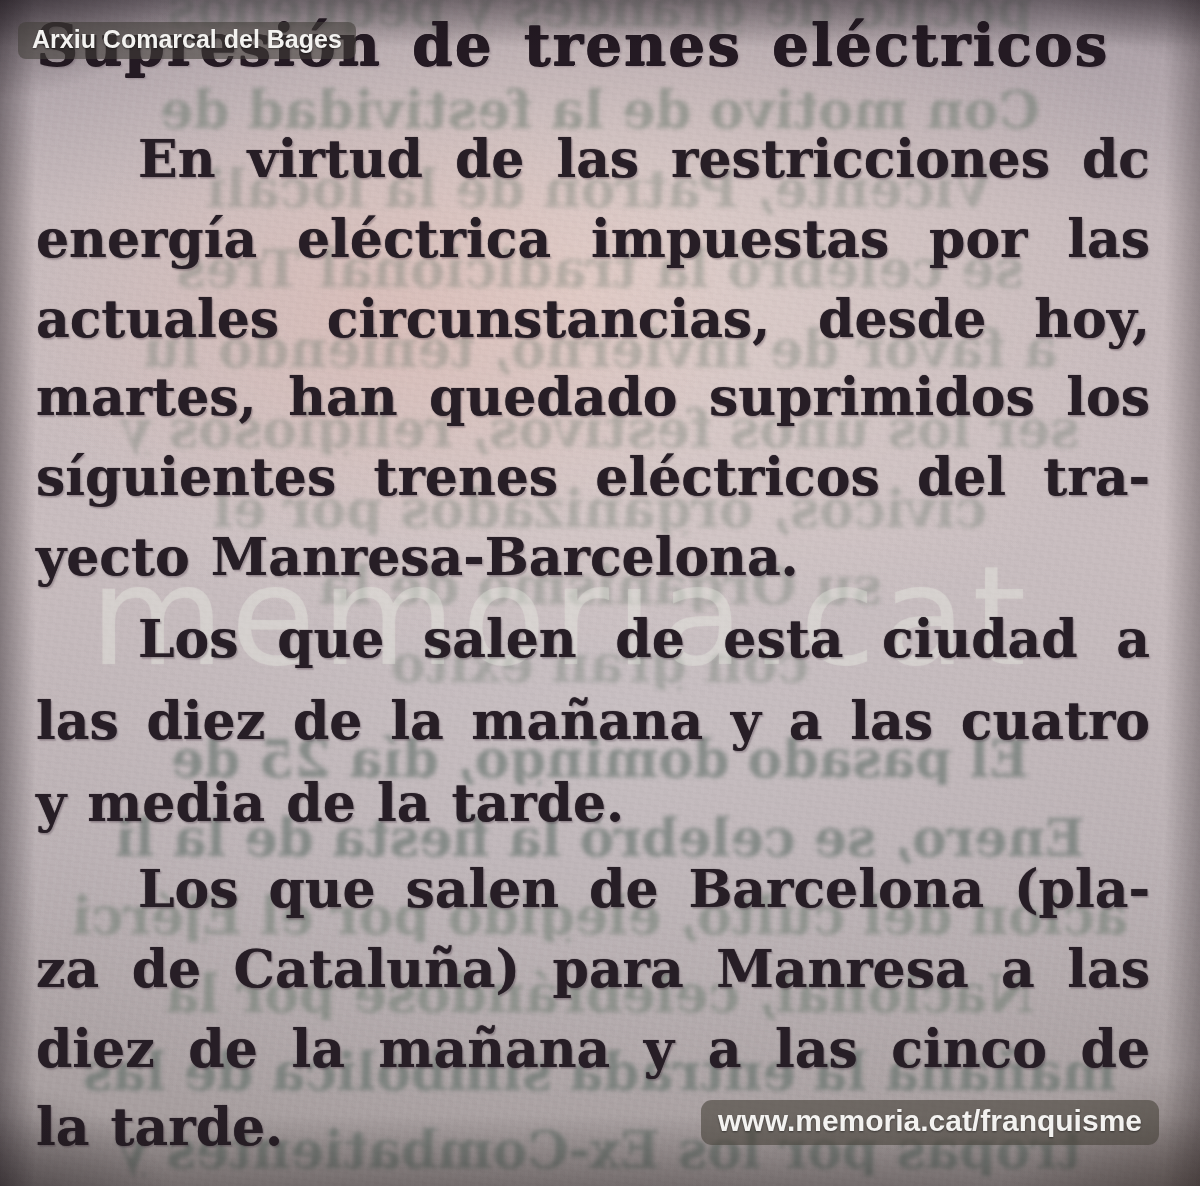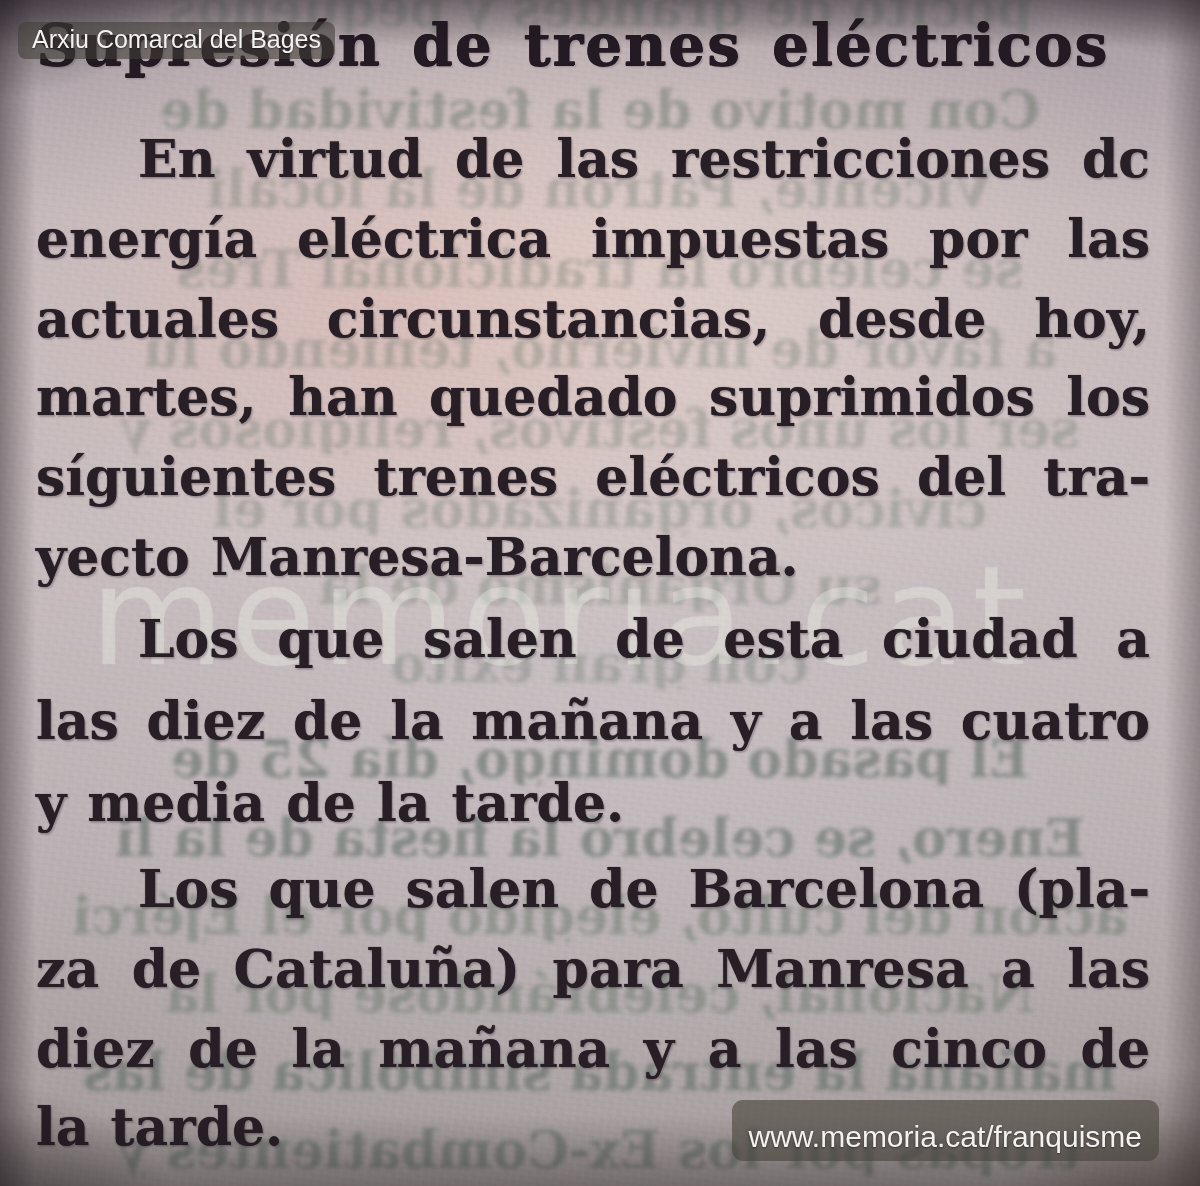--- a/index.html
+++ b/index.html
@@ -71,27 +71,27 @@
       radial-gradient(300px 200px at -3% 103%, rgba(25,18,22,0.50), transparent 72%),
       radial-gradient(320px 220px at 102% 103%, rgba(45,34,30,0.55), transparent 72%),
       linear-gradient(90deg, rgba(25,18,24,0.38) 0%, transparent 3%, transparent 97%, rgba(30,22,26,0.30) 100%),
       linear-gradient(180deg, rgba(22,16,22,0.42) 0%, transparent 4%, transparent 94%, rgba(28,22,22,0.35) 100%),
       radial-gradient(145% 120% at 50% 46%, transparent 58%, rgba(44,32,40,0.30) 82%, rgba(22,15,20,0.52) 100%);
   }
   
   .badge{
     position:absolute;
     font-family:"Liberation Sans","DejaVu Sans",sans-serif;
-    font-weight:400;color:#f3f2f0;
+    font-weight:700;color:#f3f2f0;
     background:rgba(66,62,56,0.58);
     text-shadow:0 1px 2px rgba(0,0,0,0.45);
     white-space:nowrap;
   }
   .badge-tl{left:18px;top:22px;font-size:25px;padding:3px 14px 5px;border-radius:8px;}
-  .badge-br{right:41px;top:1100px;font-size:30px;padding:20px 17px 7px;border-radius:11px;background:rgba(72,67,59,0.62);margin-left:36px;}
+  .badge-br{right:41px;top:1100px;font-size:30px;padding:4px 17px 7px;border-radius:11px;background:rgba(72,67,59,0.62);margin-left:36px;}
 </style>
 </head>
 <body>
 
 <div class="photo">
 
   <div class="grain"></div>
 
   <div class="ghost faint" style="top:-18px">pocito de grandes y pequeños</div>
   <div class="ghost" style="top:84px;padding-left:90px">Con motivo de la festividad de</div>

